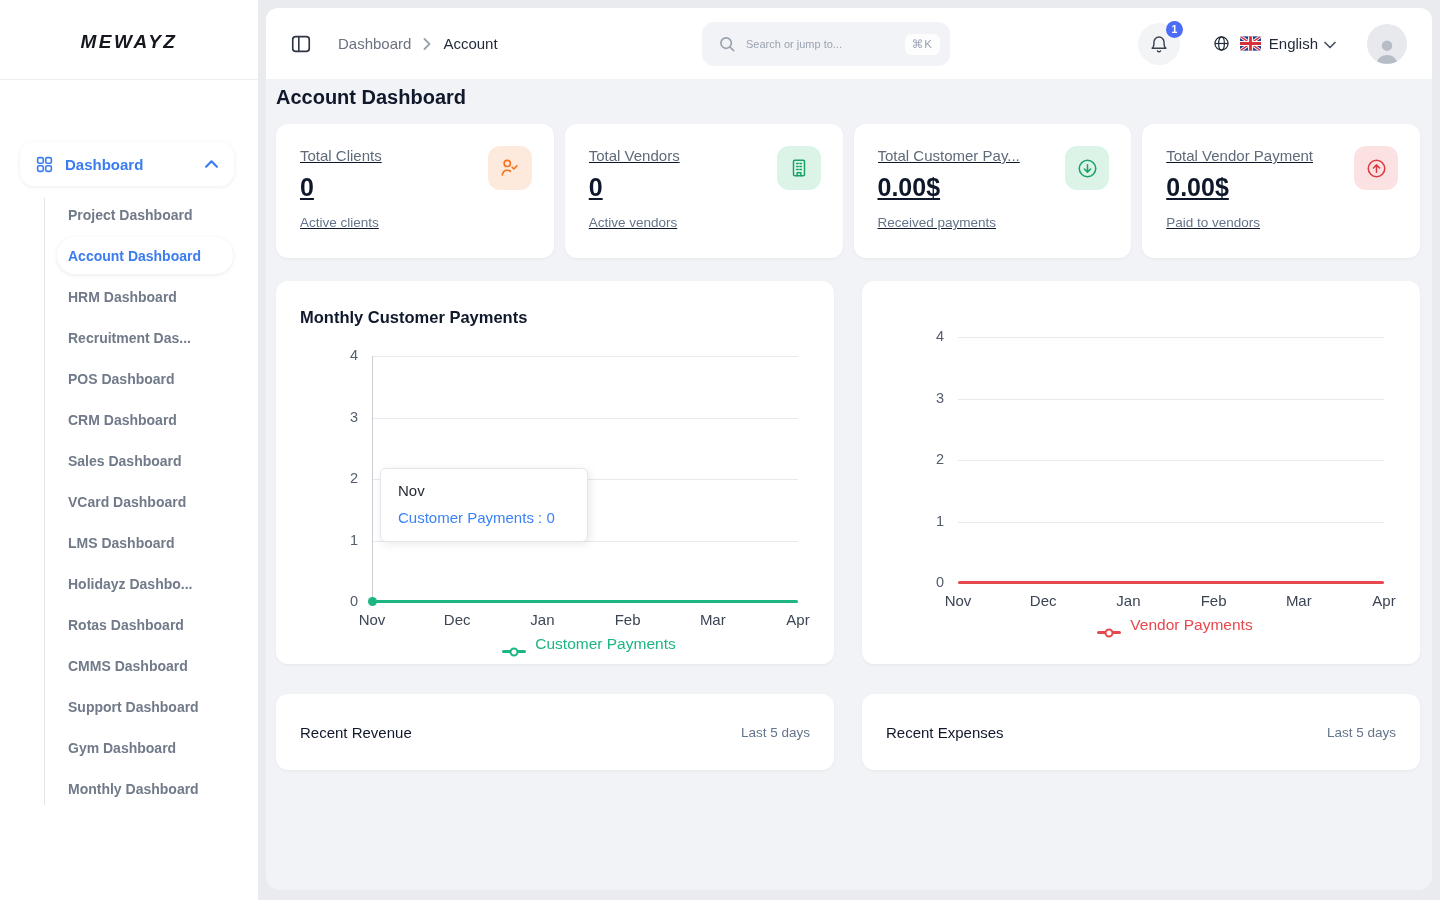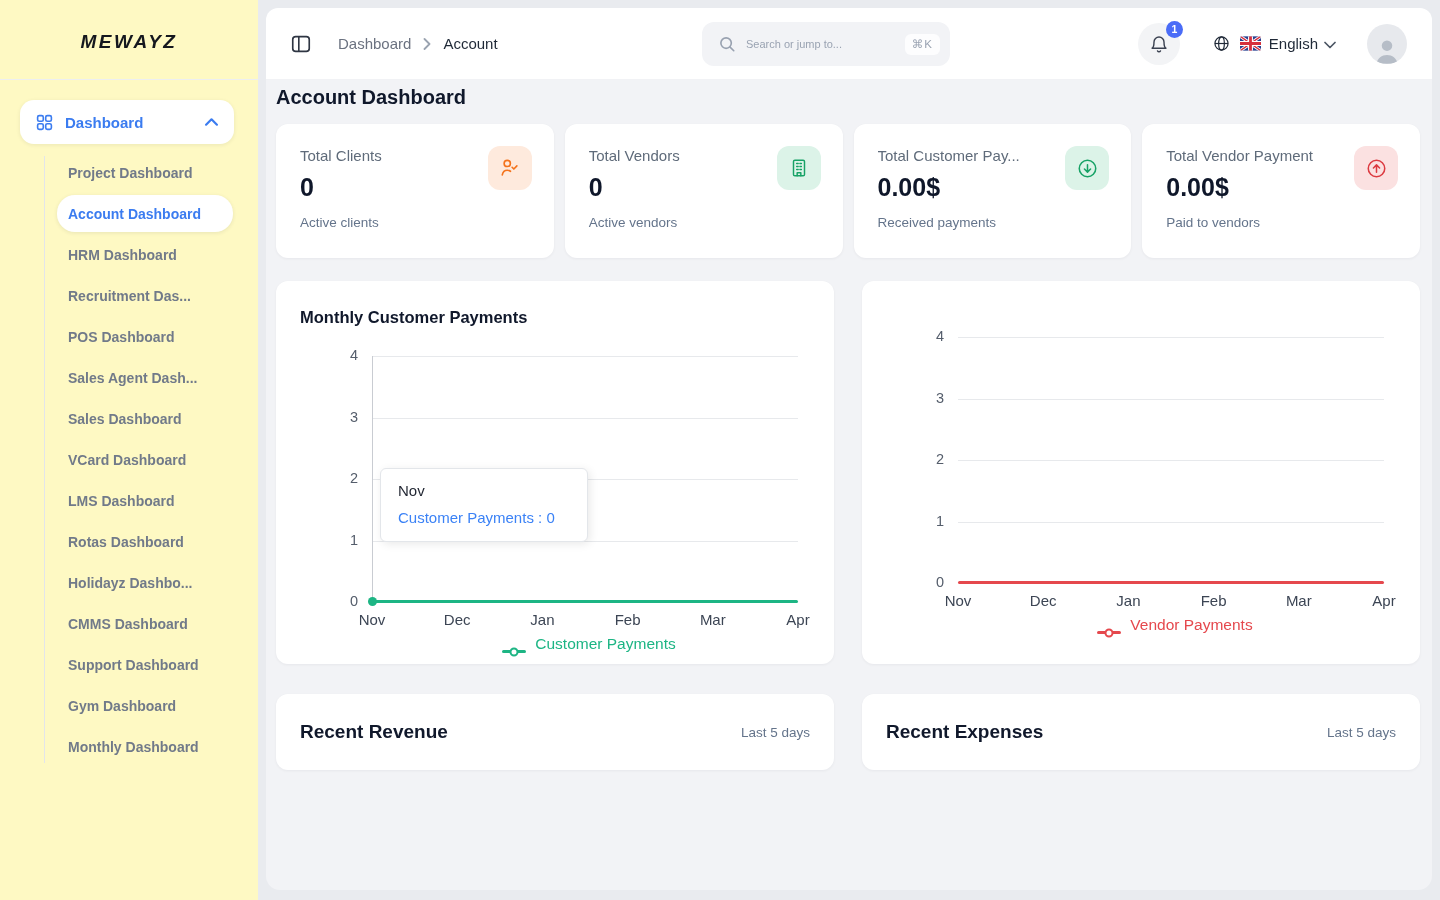--- a/index.html
+++ b/index.html
@@ -8,22 +8,22 @@
     font-family:"Liberation Sans", sans-serif;
     background:#e9ebef;
     color:#0f172a;
     overflow:hidden;
     display:flex;
   }
   svg { display:block; }
 
   
   .sidebar {
-    width:258px; height:900px; background:#fef9c3; flex:0 0 258px;
-    display:flex; flex-direction:column;
+    width:258px; height:900px; background:#ffffff; flex:0 0 258px;
+    display:flex; flex-direction:column;gap:42px;
   }
   .logo {
     text-align:center; padding:31px 0 26px;
     font-size:19px; font-weight:800; font-style:italic; letter-spacing:2.5px;
     color:#15181e; border-bottom:1px solid #eceef1;
   }
   .nav { padding:20px 0 0; overflow:hidden; }
   .section-btn {
     margin:0 24px 0 20px; height:44px; background:#ffffff; border-radius:14px;
     display:flex; align-items:center; padding:0 16px 0 16px;
@@ -88,21 +88,21 @@
     display:flex; align-items:flex-end; justify-content:center; overflow:hidden; cursor:pointer;
   }
 
   .panel {
     flex:1; background:#f2f3f6; border-radius:0 0 14px 14px;
     padding:4px 12px 0 10px; overflow:hidden;
   }
   .page-title { font-size:20px; font-weight:700; color:#10182b; line-height:26px; margin-bottom:14px; }
 
   
-  .stats { display:grid; grid-template-columns:repeat(4,1fr); gap:11px; height:134px; }
+  .stats { display:grid; grid-template-columns:repeat(4,1fr); gap:11px; height:134px;text-decoration:underline; }
   .stat-card {
     background:#fff; border-radius:12px; padding:23px 22px 0 24px; position:relative;
     box-shadow:0 1px 3px rgba(15,23,42,.05);
   }
   .stat-title { font-size:15px; color:#5f6b7a; max-width:165px; white-space:nowrap; overflow:hidden; }
   .stat-icon {
     position:absolute; top:22px; right:22px; width:44px; height:44px; border-radius:12px;
     display:flex; align-items:center; justify-content:center;
   }
   .stat-value { margin-top:9px; font-size:25px; font-weight:700; color:#0f172a; }
@@ -141,21 +141,21 @@
   }
   .tt-title { font-size:15px; color:#1f2430; }
   .tt-value { margin-top:10px; font-size:15px; }
 
   
   .bottom { display:grid; grid-template-columns:repeat(2,1fr); gap:28px; margin-top:30px; height:76px; }
   .flat-card {
     background:#fff; border-radius:12px; box-shadow:0 1px 3px rgba(15,23,42,.05);
     display:flex; align-items:center; justify-content:space-between; padding:0 24px;
   }
-  .flat-title { font-size:19px; font-weight:700; color:#10182b; }
+  .flat-title { font-size:15px; font-weight:400; color:#10182b; }
   .flat-range { font-size:13.5px; color:#64748b; }
 </style>
 </head>
 <body>
 
 <aside class="sidebar">
   <div class="logo">MEWAYZ</div>
   <nav class="nav">
     <div class="section-btn">
       <span>
@@ -172,26 +172,26 @@
             <path d="M1 6l5-5 5 5"></path>
           </svg>
       </span>
     </div>
     <div class="sub-list">
       <div class="sub-item">Project Dashboard</div>
       <div class="sub-item active">Account Dashboard</div>
       <div class="sub-item">HRM Dashboard</div>
       <div class="sub-item">Recruitment Das...</div>
       <div class="sub-item">POS Dashboard</div>
-      <div class="sub-item">Sales Agent Dash...</div>
+      <div class="sub-item">CRM Dashboard</div>
       <div class="sub-item">Sales Dashboard</div>
       <div class="sub-item">VCard Dashboard</div>
       <div class="sub-item">LMS Dashboard</div>
+      <div class="sub-item">Holidayz Dashbo...</div>
       <div class="sub-item">Rotas Dashboard</div>
-      <div class="sub-item">Holidayz Dashbo...</div>
       <div class="sub-item">CMMS Dashboard</div>
       <div class="sub-item">Support Dashboard</div>
       <div class="sub-item">Gym Dashboard</div>
       <div class="sub-item">Monthly Dashboard</div>
     </div>
   </nav>
 </aside>
 
 <div class="main">
 

